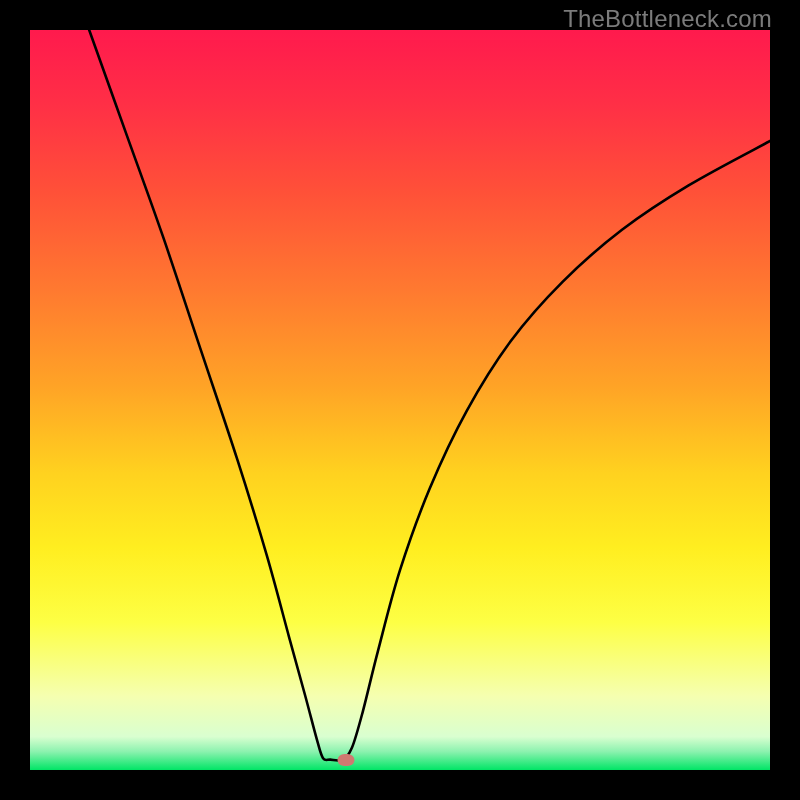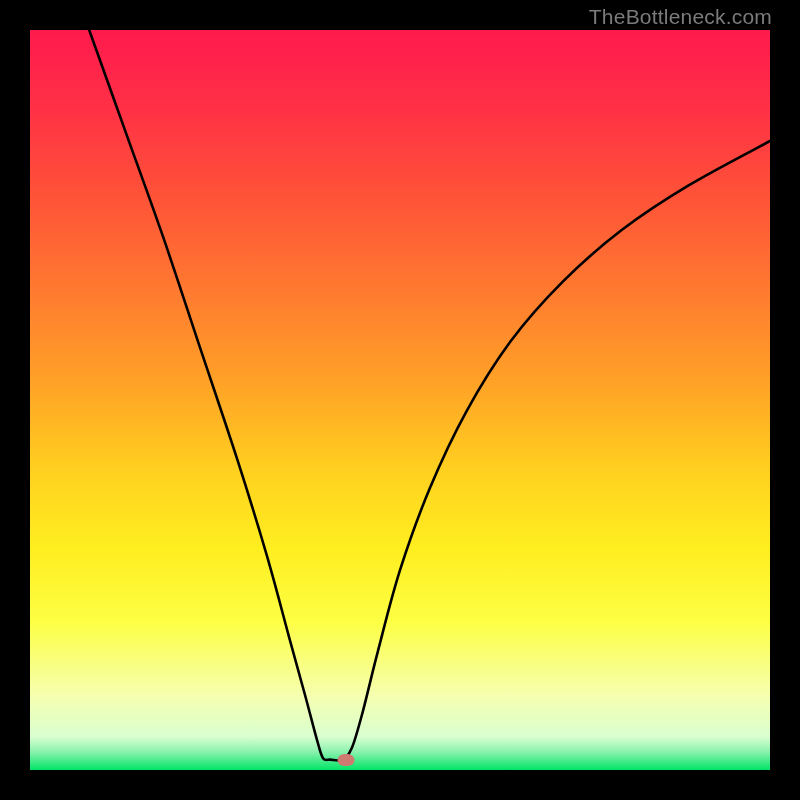--- a/index.html
+++ b/index.html
@@ -29,21 +29,21 @@
   }
   .gradient-bg {
     position: absolute;
     inset: 0;
   }
   .watermark {
     position: absolute;
     top: 5px;
     right: 28px;
     color: #7b7b7b;
-    font-size: 21px;
+    font-size: 24px;
     letter-spacing: 0.2px;
     font-weight: 500;
   }
   svg.curve {
     position: absolute;
     inset: 0;
   }
   .marker {
     position: absolute;
     width: 17px;

